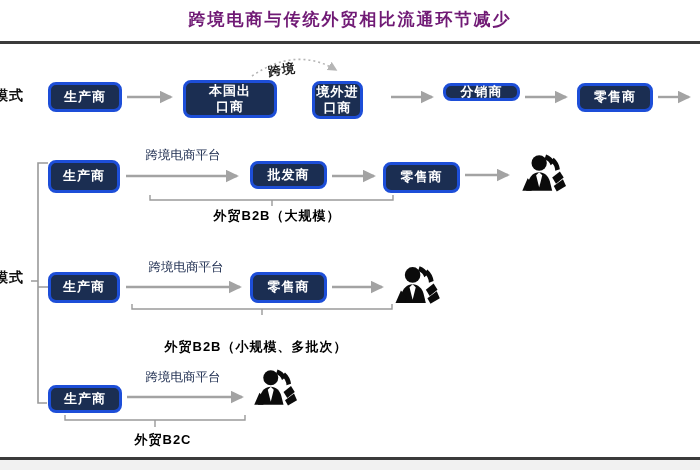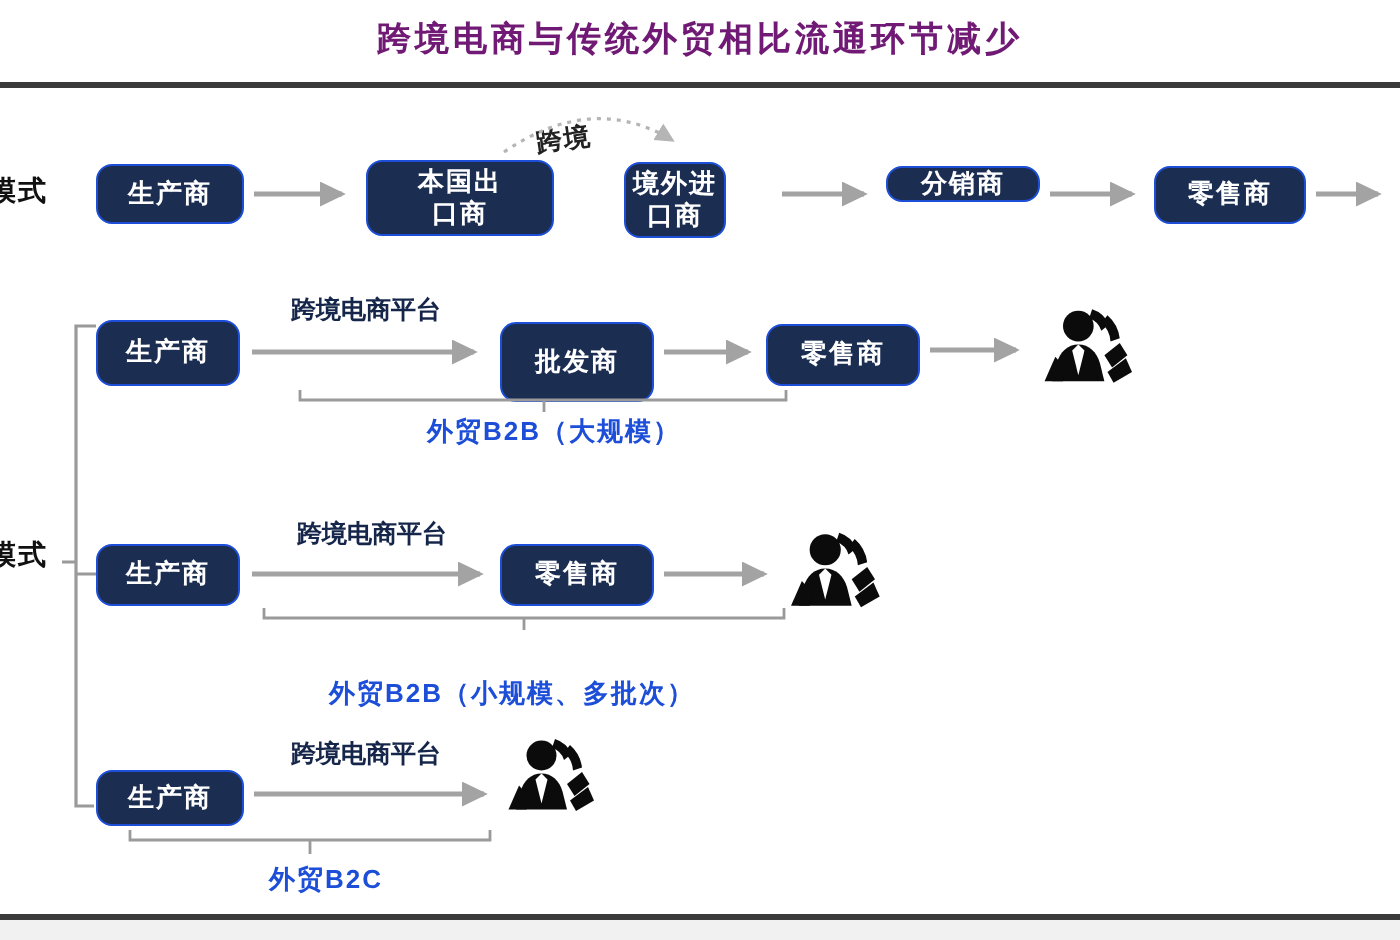--- a/index.html
+++ b/index.html
@@ -12,36 +12,36 @@
     position:absolute;top:8px;left:0;width:700px;text-align:center;
     font-family:"DejaVu Serif","Liberation Serif",serif;
     font-weight:bold;font-size:17px;color:#701a75;letter-spacing:2px;
   }
   .rule{position:absolute;left:0;width:700px;background:#3b3b3b;}
   .rule-top{top:41px;height:3px;}
   .rule-bottom{top:457px;height:3px;}
   .footer-strip{position:absolute;top:460px;left:0;width:700px;height:10px;background:#f1f1f1;}
   .node{
     position:absolute;box-sizing:border-box;
-    background:#1b2e52;border:1px solid #1d4ed8;border-radius:8px;
+    background:#1b2e52;border:3px solid #1d4ed8;border-radius:8px;
     color:#ffffff;font-weight:bold;font-size:13px;letter-spacing:1px;
     display:flex;align-items:center;justify-content:center;text-align:center;
     white-space:pre-line;line-height:1.25;
   }
   .side-label{
     position:absolute;font-weight:bold;font-size:14px;color:#111111;
     letter-spacing:1px;white-space:nowrap;
   }
   .flow-label{
     position:absolute;transform:translateX(-50%);white-space:nowrap;
-    font-weight:bold;font-size:12.5px;color:#16264a;
+    font-weight:normal;font-size:12.5px;color:#16264a;
   }
   .caption{
     position:absolute;transform:translateX(-50%);white-space:nowrap;
-    font-weight:bold;font-size:13px;color:#1d4ed8;letter-spacing:1px;
+    font-weight:bold;font-size:13px;color:#000000;letter-spacing:1px;
   }
   .arc-label{
     position:absolute;font-weight:bold;font-size:13px;color:#222222;
     transform:rotate(-8deg);letter-spacing:1px;
   }
   .overlay{position:absolute;left:0;top:0;pointer-events:none;}
   .consumer{position:absolute;}
 </style>
 </head>
 <body>
@@ -57,21 +57,21 @@
 <div class="node" style="left:48px;top:82px;width:74px;height:30px;">生产商</div>
 <div class="node" style="left:183px;top:80px;width:94px;height:38px;">本国出
 口商</div>
 <div class="node" style="left:312px;top:81px;width:51px;height:38px;">境外进
 口商</div>
 <div class="node" style="left:443px;top:83px;width:77px;height:18px;">分销商</div>
 <div class="node" style="left:577px;top:83px;width:76px;height:29px;">零售商</div>
 <div class="arc-label" style="left:268px;top:61px;">跨境</div>
 
 <div class="node" style="left:48px;top:160px;width:72px;height:33px;">生产商</div>
-<div class="node" style="left:250px;top:161px;width:77px;height:40px;">批发商</div>
+<div class="node" style="left:250px;top:161px;width:77px;height:28px;">批发商</div>
 <div class="node" style="left:383px;top:162px;width:77px;height:31px;">零售商</div>
 <div class="flow-label" style="left:183px;top:147px;">跨境电商平台</div>
 <div class="caption" style="left:277px;top:207px;">外贸B2B（大规模）</div>
 
 <div class="node" style="left:48px;top:272px;width:72px;height:31px;">生产商</div>
 <div class="node" style="left:250px;top:272px;width:77px;height:31px;">零售商</div>
 <div class="flow-label" style="left:186px;top:259px;">跨境电商平台</div>
 <div class="caption" style="left:256px;top:316px;margin-top:22px;">外贸B2B（小规模、多批次）</div>
 
 <div class="node" style="left:48px;top:385px;width:74px;height:28px;">生产商</div>

